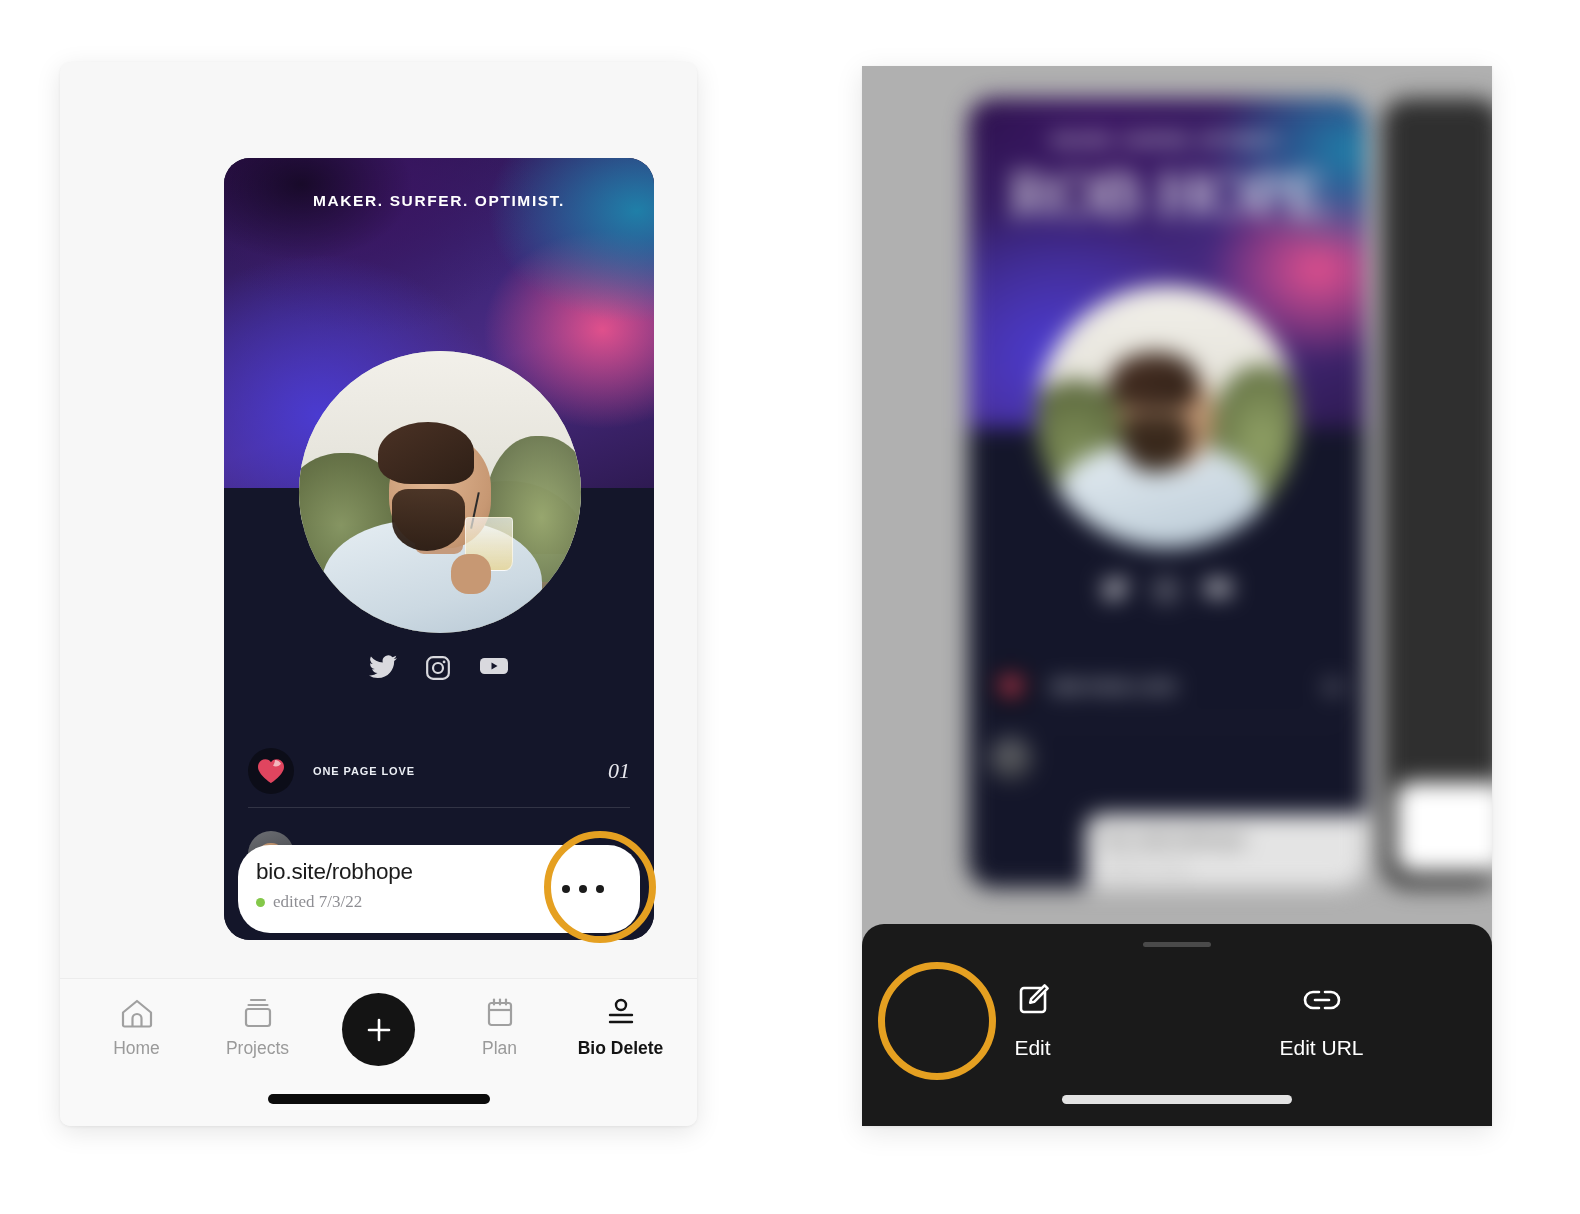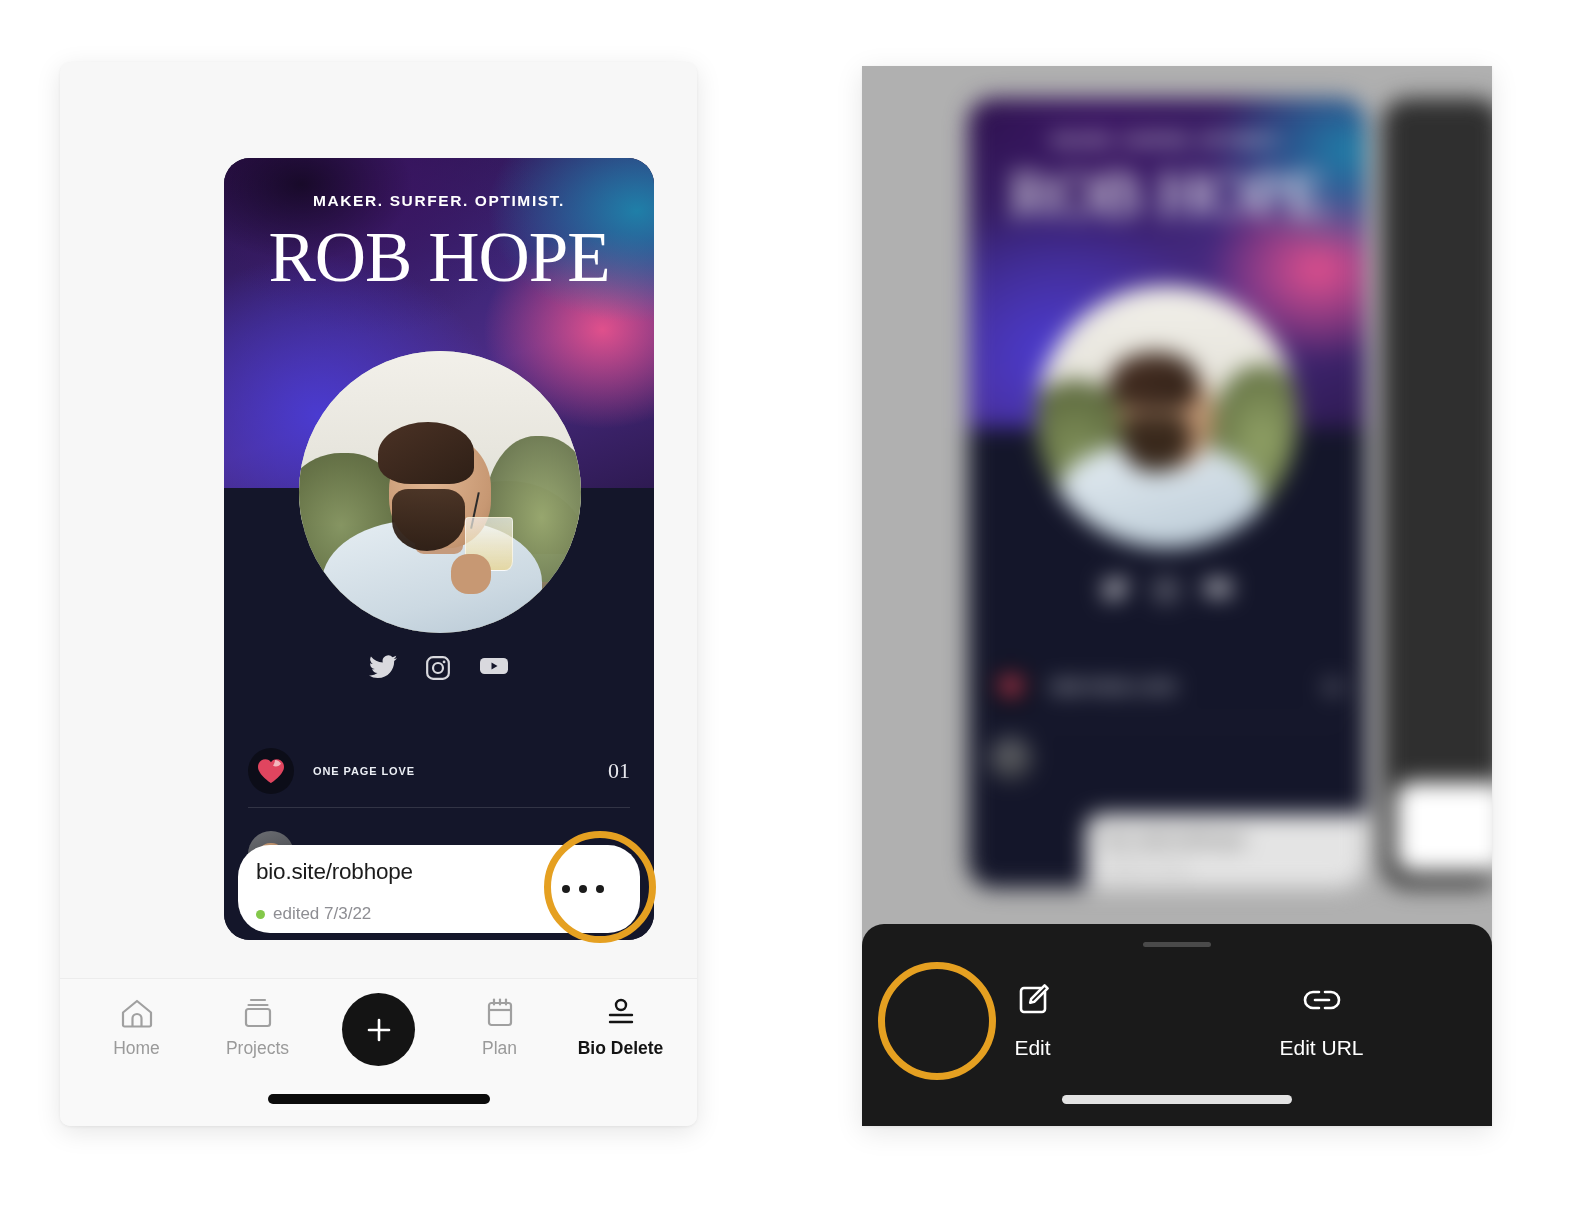--- a/index.html
+++ b/index.html
@@ -144,20 +144,21 @@
     background: #0c0d18; display:flex; align-items:center; justify-content:center;
     flex: 0 0 auto;
   }
   .link-row .ttl {
     margin-left: 19px; color:#eceff5; font-size:11px; font-weight:700; letter-spacing:.9px;
     flex: 1 1 auto;
   }
   .link-row .num {
     color:#e8e8ee; font-size:22px;
     font-family:"Liberation Serif","DejaVu Serif",serif;
+    font-style:italic;
   }
   .divider {
     position:absolute; left:24px; right:24px; top: 649px; height:1px;
     background: rgba(255,255,255,.13); z-index:6;
   }
   .link-row2 {
     position:absolute; left:24px; top: 668px; height:56px; display:flex; align-items:center; z-index:5;
   }
   .link-row2 .thumb2 {
     width:46px; height:46px; border-radius:50%;
@@ -174,22 +175,22 @@
   .url-card {
     position: absolute; left: 178px; top: 783px;
     width: 402px; height: 88px;
     background:#ffffff; border-radius: 32px; z-index: 14;
     padding: 14px 18px;
   }
   .url-card .url {
     color:#1b1b1b; font-size:22.5px; letter-spacing:-.2px;
   }
   .url-card .sub {
-    margin-top:19px; display:flex; align-items:center; gap:8px;
-    color:#8e8e93; font-size:17px;
+    margin-top:7px; display:flex; align-items:center; gap:8px;
+    color:#8e8e93; font-size:17px;font-family:Liberation Serif, serif;
   }
   .url-card .dot {
     width:9px; height:9px; border-radius:50%; background:#84c84a; display:block;
   }
   .url-card .kebab {
     position:absolute; right:36px; top:50%; transform:translateY(-50%);
     display:flex; gap:9px;
   }
   .url-card .kebab i {
     width:8px; height:8px; border-radius:50%; background:#1b1b1b; display:block;
@@ -321,21 +322,20 @@
 
 <div class="stage">
 
   <div class="panel-left">
 
     <div class="bio-card">
       <div class="bio-hero"></div>
       <div class="bio-lower"></div>
 
       <div class="tagline">MAKER. SURFER. OPTIMIST.</div>
-      <div class="bigname">ROB HOPE</div>
 
       <div class="avatar-big">
         <div class="sky"></div>
           <div class="hill"></div>
         <div class="foliageL"></div>
           <div class="foliageR"></div>
         <div class="ground"></div>
         <div class="shirt"></div>
           <div class="neck"></div>
         <div class="head"></div>

